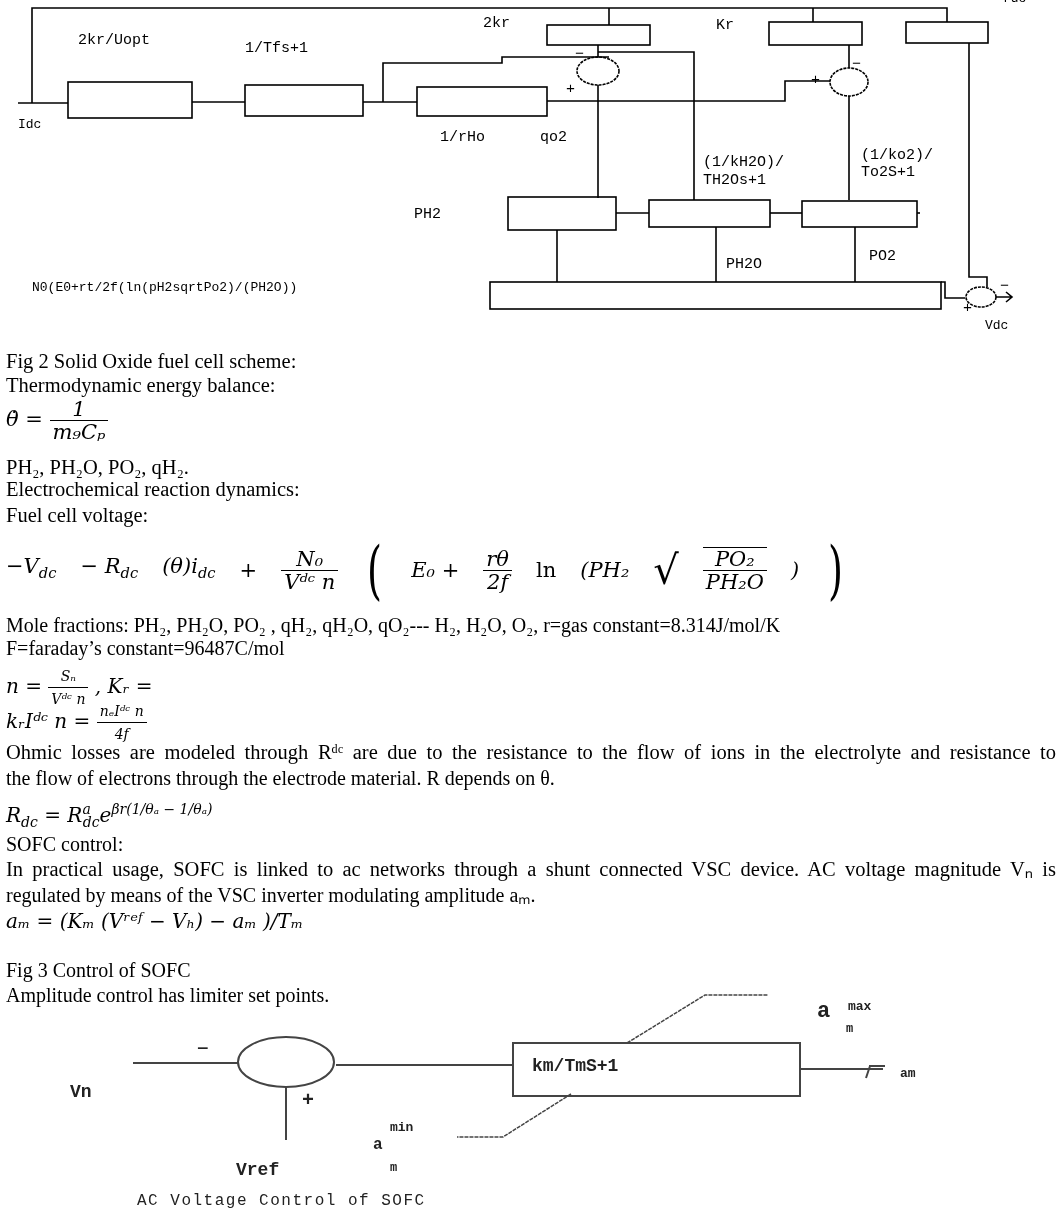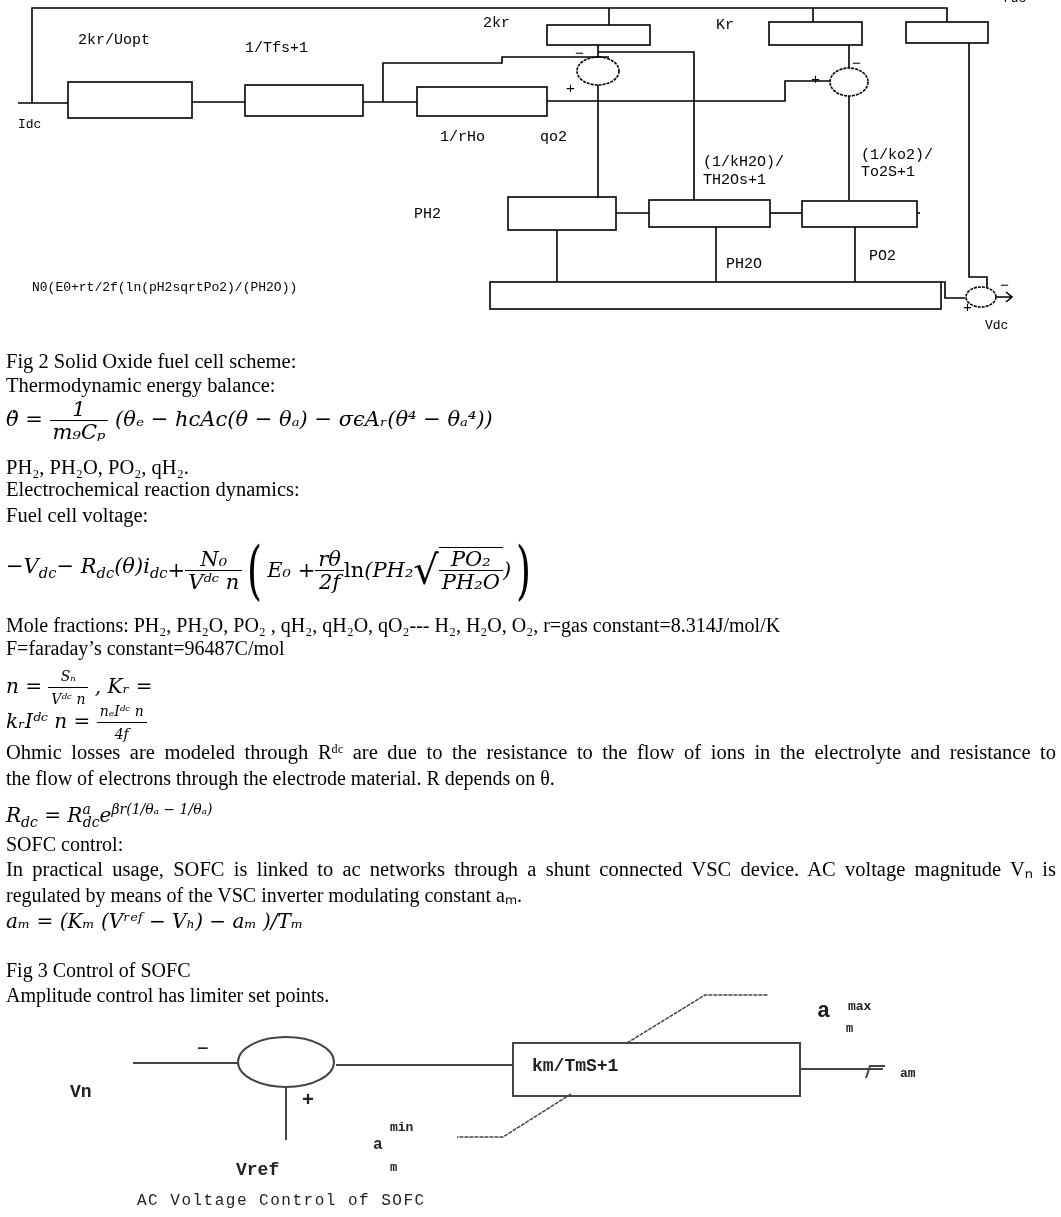--- a/index.html
+++ b/index.html
@@ -95,28 +95,27 @@
 
 <div class="line" style="top:350px;">Fig 2  Solid Oxide fuel cell scheme:</div>
 <div class="line" style="top:374px;">Thermodynamic energy balance:</div>
 
 <div class="line math" style="top:398px; height:50px; font-size:21px;">
   <span>θ̇ =</span>
   <span class="frac">
     <span class="num">1</span>
     <span class="den">m₉Cₚ</span>
   </span>
-  <span>(θₑ − hᴄAᴄ(θ − θₐ) − σϵAᵣ(θ⁴ − θₐ⁴))</span>
 </div>
 
 <div class="line" style="top:458px;margin-top:20px;">Electrochemical reaction dynamics:</div>
 <div class="line" style="top:456px;text-align:right;">PH₂, PH₂O, PO₂, qH₂.</div>
 <div class="line" style="top:504px;">Fuel cell voltage:</div>
 
-<div class="line math" style="top:532px; height:76px; font-size:21px; display:flex; align-items:center;">
+<div class="line math" style="top:532px; height:76px; font-size:21px; display:flex; align-items:center;gap:24px;">
   <span><span>−V</span><sub>dc</sub></span>
   <span><span> − R</span><sub>dc</sub></span>
   <span><span>(θ)i</span><sub>dc</sub></span>
   <span> +</span>
   <span class="frac">
     <span class="num">N₀</span>
     <span class="den">Vᵈᶜ n</span>
   </span>
   <span class="bigparen">(</span>
   <span>E₀ +</span>
@@ -159,21 +158,21 @@
 
 <div class="just" style="top:740px;">Ohmic losses are modeled through Rᵈᶜ are due to the resistance to the flow of ions in the electrolyte and resistance to</div>
 <div class="line" style="top:767px; font-size:20px;">the flow of   electrons through the electrode material. R depends on θ.</div>
 
 <div class="line math" style="top:798px; font-size:20px;">
   <span>R</span><sub>dc</sub><span> = R</span><sup>a</sup><sub style="margin-left:-8px">dc</sub><span>e</span><sup>βr(1/θₐ − 1/θₐ)</sup>
 </div>
 
 <div class="line" style="top:833px; font-size:20px;">SOFC control:</div>
 <div class="just" style="top:857px;">In practical usage, SOFC is linked to ac networks through a shunt connected VSC device. AC voltage magnitude Vₙ is</div>
-<div class="line" style="top:884px; font-size:20px;">regulated by means of the VSC inverter modulating constant aₘ.</div>
+<div class="line" style="top:884px; font-size:20px;">regulated by means of the VSC inverter modulating amplitude aₘ.</div>
 <div class="line math" style="top:910px; font-size:20px;text-align:center;">aₘ = (Kₘ (Vʳᵉᶠ − Vₕ) − aₘ )/Tₘ</div>
 <div class="line" style="top:984px; font-size:20px;">Amplitude control has limiter set points.</div>
 <div class="line" style="top:959px; font-size:20px;">Fig 3 Control of SOFC</div>
 
 <svg id="fig3" viewBox="0 0 1061 227" xmlns="http://www.w3.org/2000/svg">
   <g stroke="#444" stroke-width="2" fill="none">
     <path d="M133 73 H238"></path>
     <ellipse cx="286" cy="72" rx="48" ry="25"></ellipse>
     <path d="M286 97 V150"></path>
     <path d="M336 75 H512"></path>

